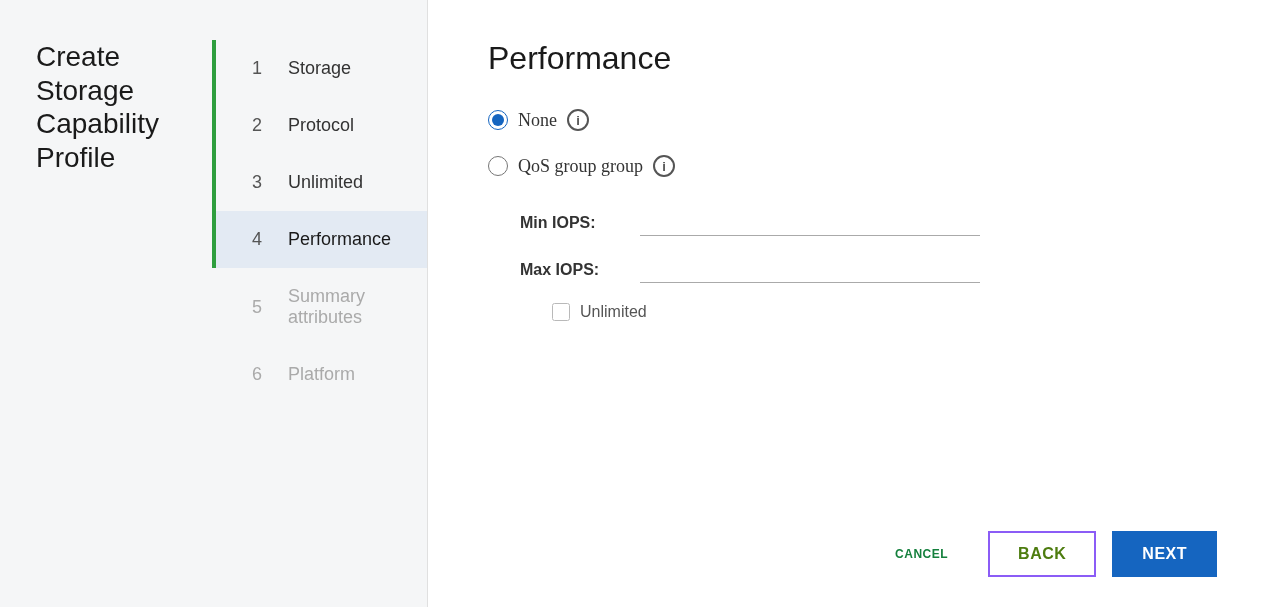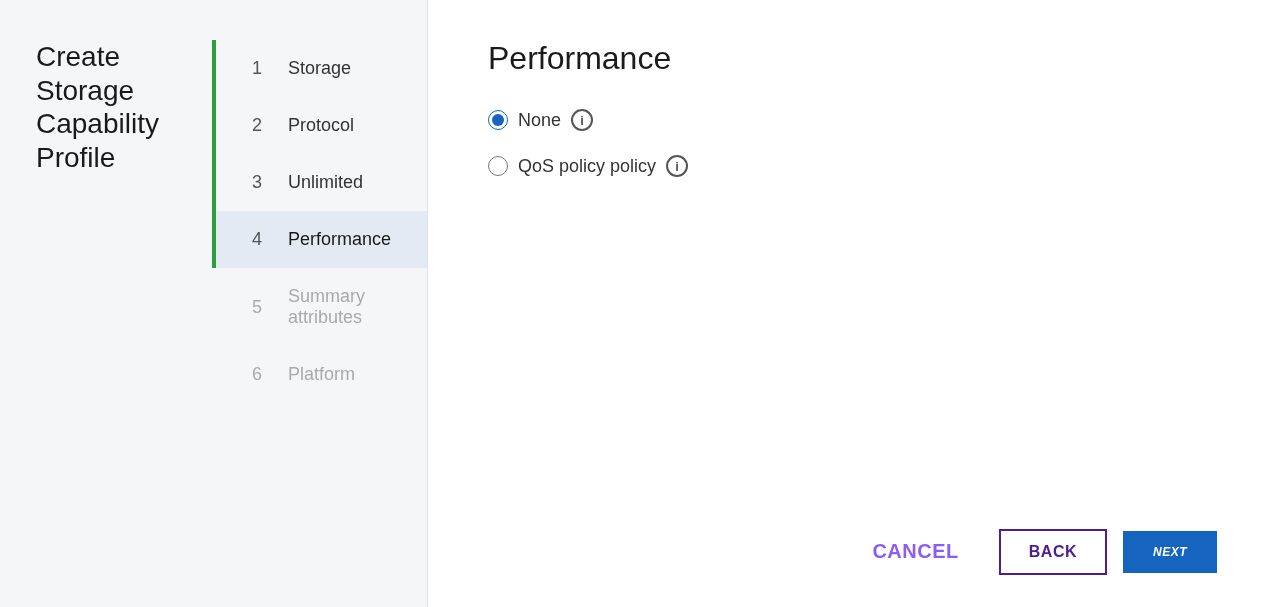--- a/index.html
+++ b/index.html
@@ -103,20 +103,21 @@
     }
     .radio-input {
       width: 20px;
       height: 20px;
       accent-color: #1565c0;
       cursor: pointer;
     }
     .radio-label {
       font-size: 18px;
       color: #333;
+      font-family: Liberation Serif, serif;
     }
     .info-icon {
       width: 22px;
       height: 22px;
       border: 2px solid #555;
       border-radius: 50%;
       display: inline-flex;
       align-items: center;
       justify-content: center;
       font-size: 13px;
@@ -179,50 +180,49 @@
     .footer {
       display: flex;
       justify-content: flex-end;
       align-items: center;
       gap: 16px;
       padding-top: 20px;
     }
     .btn-cancel {
       background: transparent;
       border: none;
-      color: #8b5cf6;
-      font-size: 20px;
+      color: #15803d;
+      font-size: 12px;
       font-weight: 600;
       letter-spacing: 0.5px;
       cursor: pointer;
       padding: 14px 24px;
       text-transform: uppercase;
     }
     .btn-back {
       background: #fff;
-      border: 2px solid #4c1d95;
-      color: #4c1d95;
+      border: 2px solid #8b5cf6;
+      color: #4d7c0f;
       font-size: 16px;
       font-weight: 600;
       letter-spacing: 0.5px;
       cursor: pointer;
       padding: 12px 28px;
       text-transform: uppercase;
     }
     .btn-next {
       background: #1565c0;
       border: 2px solid #1565c0;
       color: #fff;
-      font-size: 12px;
+      font-size: 16px;
       font-weight: 600;
       letter-spacing: 0.5px;
       cursor: pointer;
       padding: 12px 28px;
       text-transform: uppercase;
-      font-style: italic;
     }
   </style>
 </head>
 <body>
 
 <div class="sidebar">
   <div class="sidebar-title">Create Storage<br>Capability Profile</div>
   <div class="sidebar-steps">
 
     <div class="step-item completed">
@@ -265,24 +265,39 @@
     <div class="radio-group">
 
       <div class="radio-row">
         <input type="radio" class="radio-input" name="perf" checked="" style="">
         <span class="radio-label">None</span>
         <span class="info-icon">i</span>
       </div>
 
       <div class="radio-row">
         <input type="radio" class="radio-input" name="perf" style="">
-        <span class="radio-label">QoS policy policy</span>
+        <span class="radio-label">QoS group group</span>
         <span class="info-icon">i</span>
       </div>
 
+      <div class="qos-fields">
+        <div class="field-row">
+          <span class="field-label">Min IOPS:</span>
+          <input type="text" class="field-input" value="" style="">
+        </div>
+        <div class="field-row">
+          <span class="field-label">Max IOPS:</span>
+          <input type="text" class="field-input" value="" style="">
+        </div>
+
+        <div class="unlimited-row">
+          <input type="checkbox" class="checkbox-input" style="">
+          <span class="checkbox-label">Unlimited</span>
+        </div>
+      </div>
 
     </div>
   </div>
 
   <div class="footer">
     <button class="btn-cancel">CANCEL</button>
     <button class="btn-back">BACK</button>
     <button class="btn-next">NEXT</button>
   </div>
 </div>

